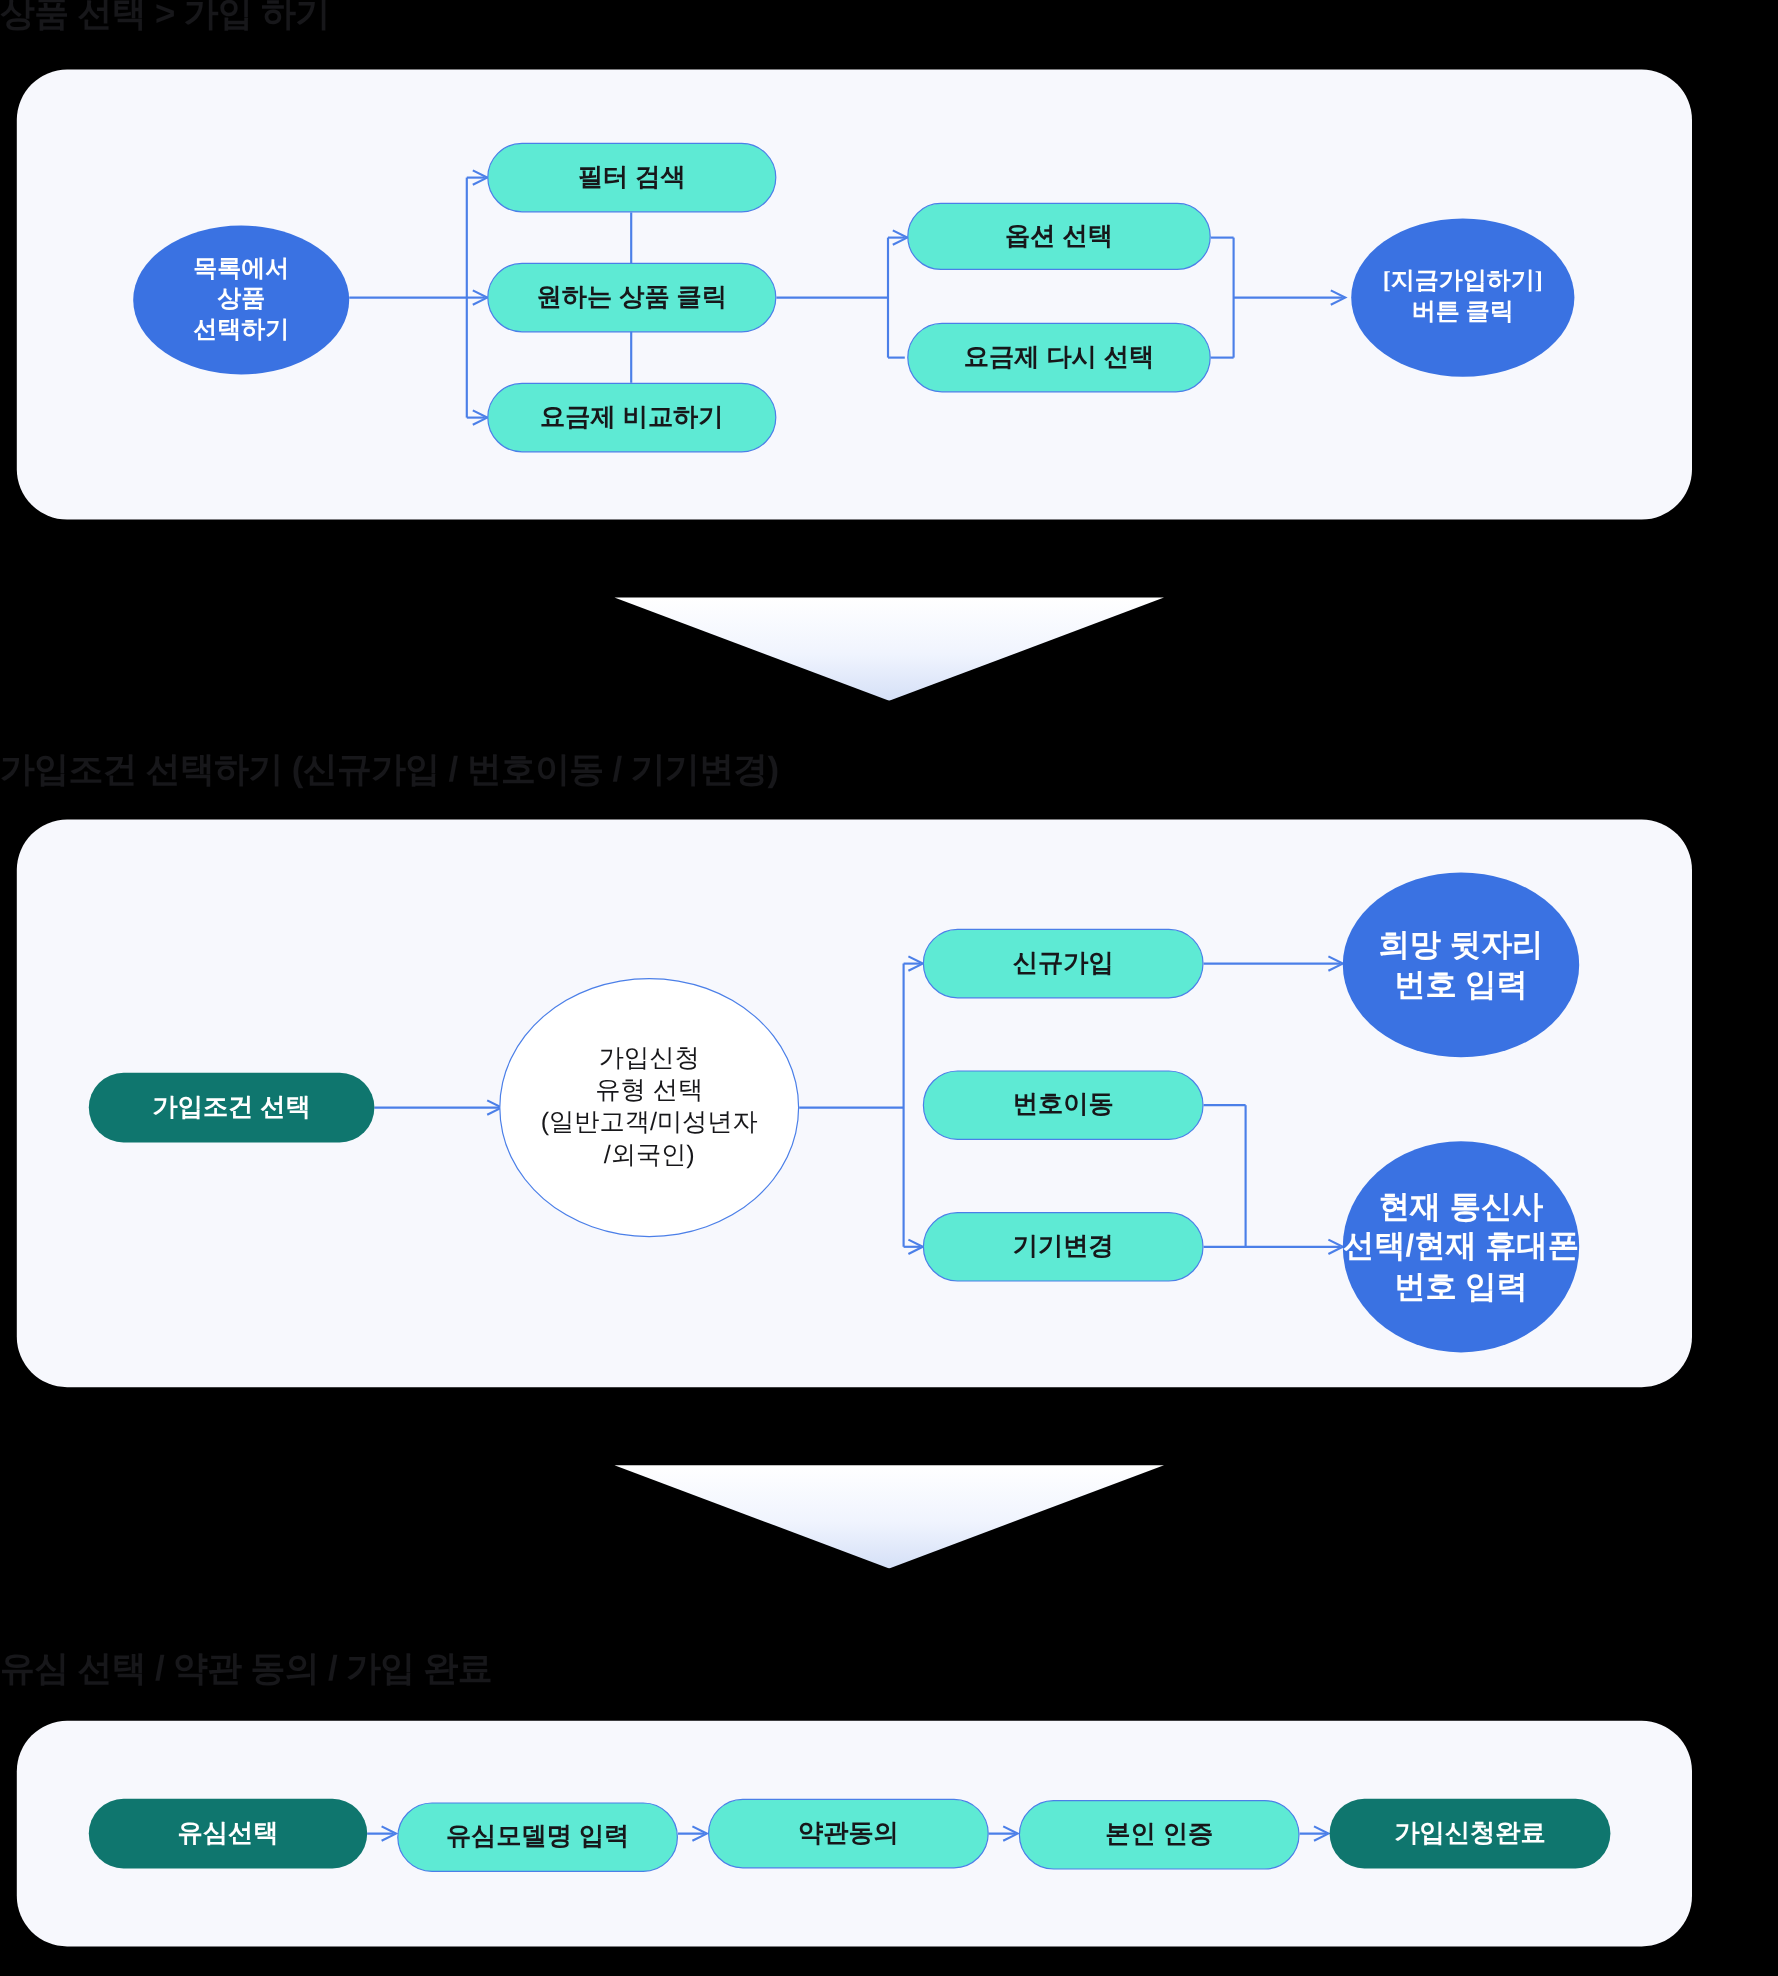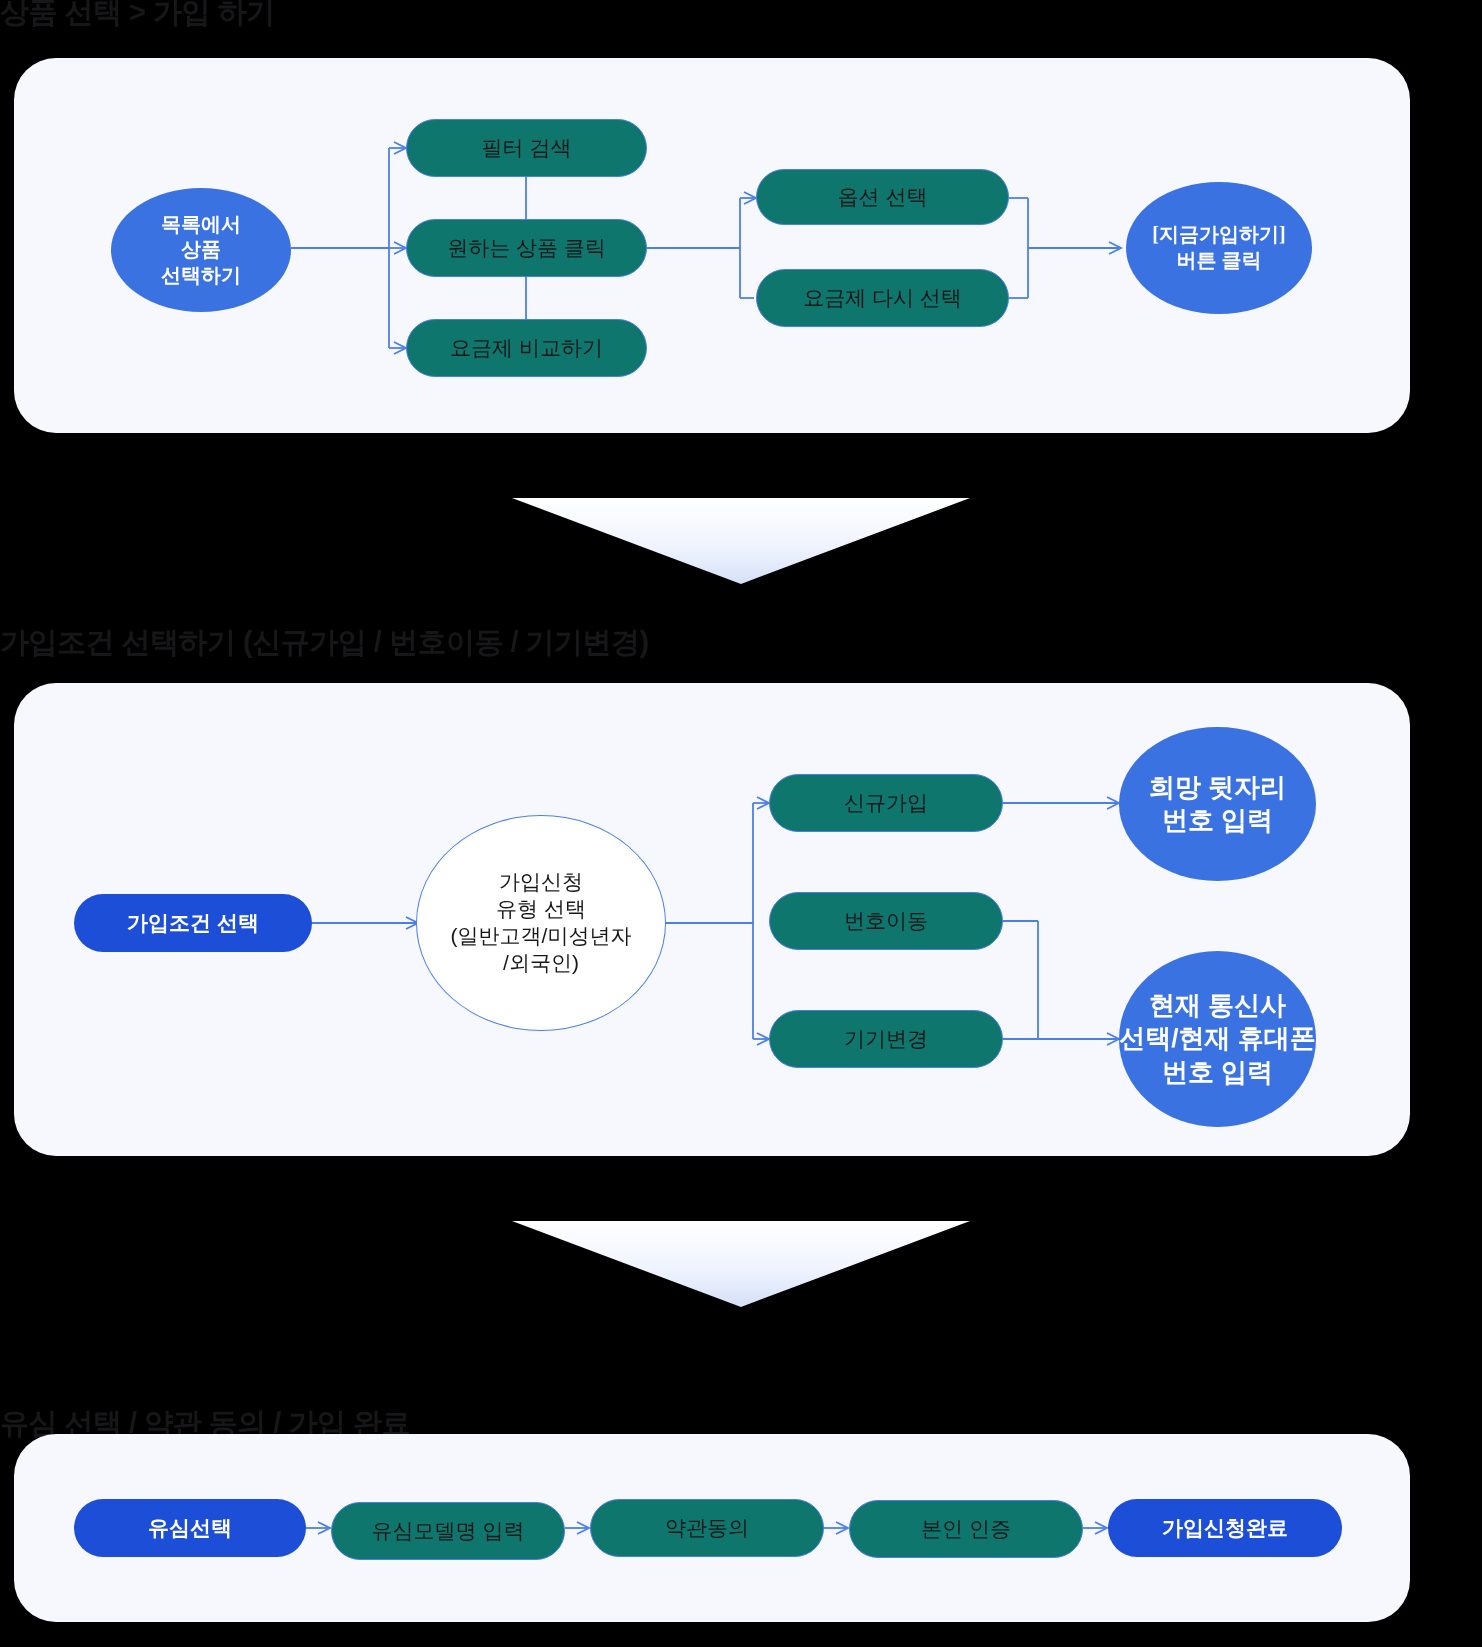--- a/index.html
+++ b/index.html
@@ -33,29 +33,29 @@
   
   .node{
     position:absolute;
     display:flex; align-items:center; justify-content:center;
     text-align:center;
     box-sizing:border-box;
     line-height:1.28;
   }
   .pill{
     border:1.6px solid #4b7fe8;
-    background:#0f766e;
+    background:#5eead4;
     border-radius:999px;
     color:#17171a;
     font-size:21px;
-    font-weight:400;
+    font-weight:700;
   }
   .pill-filled{
     border:none;
-    background:#1d4ed8;
+    background:#0f766e;
     border-radius:999px;
     color:#ffffff;
     font-size:21px;
     font-weight:600;
   }
   .circle-filled{
     background:#3a72e2;
     border-radius:50%;
     color:#ffffff;
     font-size:20px;
@@ -236,21 +236,21 @@
     <defs>
       <linearGradient id="sepgrad2" x1="0" y1="0" x2="0" y2="1">
         <stop offset="0%" stop-color="#ffffff"></stop>
         <stop offset="55%" stop-color="#f0f4fe"></stop>
         <stop offset="100%" stop-color="#d5e0f7"></stop>
       </linearGradient>
     </defs>
     <polygon points="0,31 458,31 229,117" fill="url(#sepgrad2)"></polygon>
   </svg>
 
-  <div class="sec-title" style="left:0px; top:1377px;margin-top:32px;">유심 선택 / 약관 동의 / 가입 완료</div>
+  <div class="sec-title" style="left:0px; top:1377px;">유심 선택 / 약관 동의 / 가입 완료</div>
 
   <div class="card" style="left:14px; top:1434px; width:1396px; height:188px;">
 
     <svg class="wires" width="1396" height="188">
       <path class="wire" d="M 292 94 L 314 94"></path>
       <path class="whead" d="M 304 88 L 316 94 L 304 100"></path>
       <path class="wire" d="M 551 94 L 573 94"></path>
       <path class="whead" d="M 563 88 L 575 94 L 563 100"></path>
       <path class="wire" d="M 810 94 L 832 94"></path>
       <path class="whead" d="M 822 88 L 834 94 L 822 100"></path>

